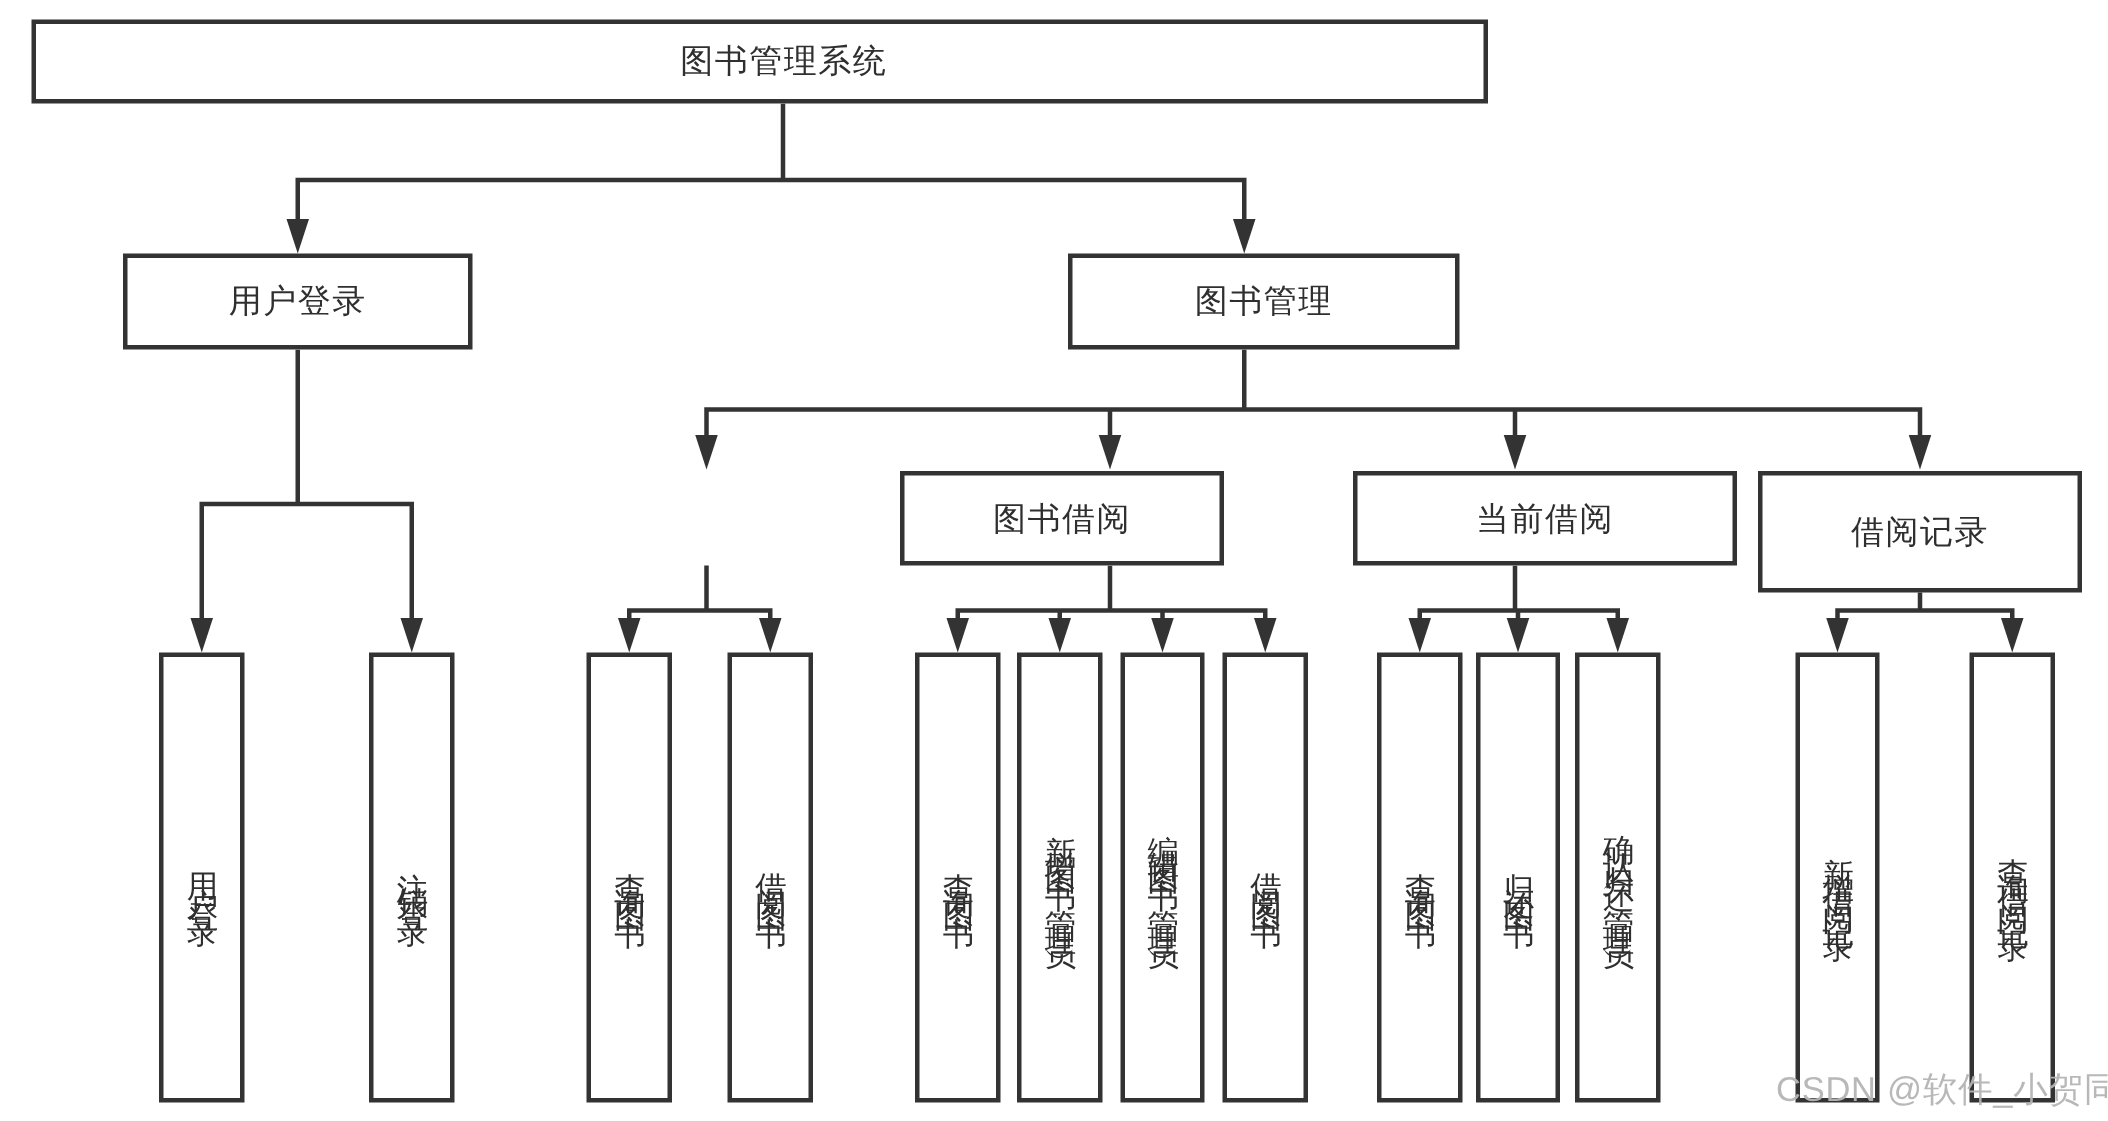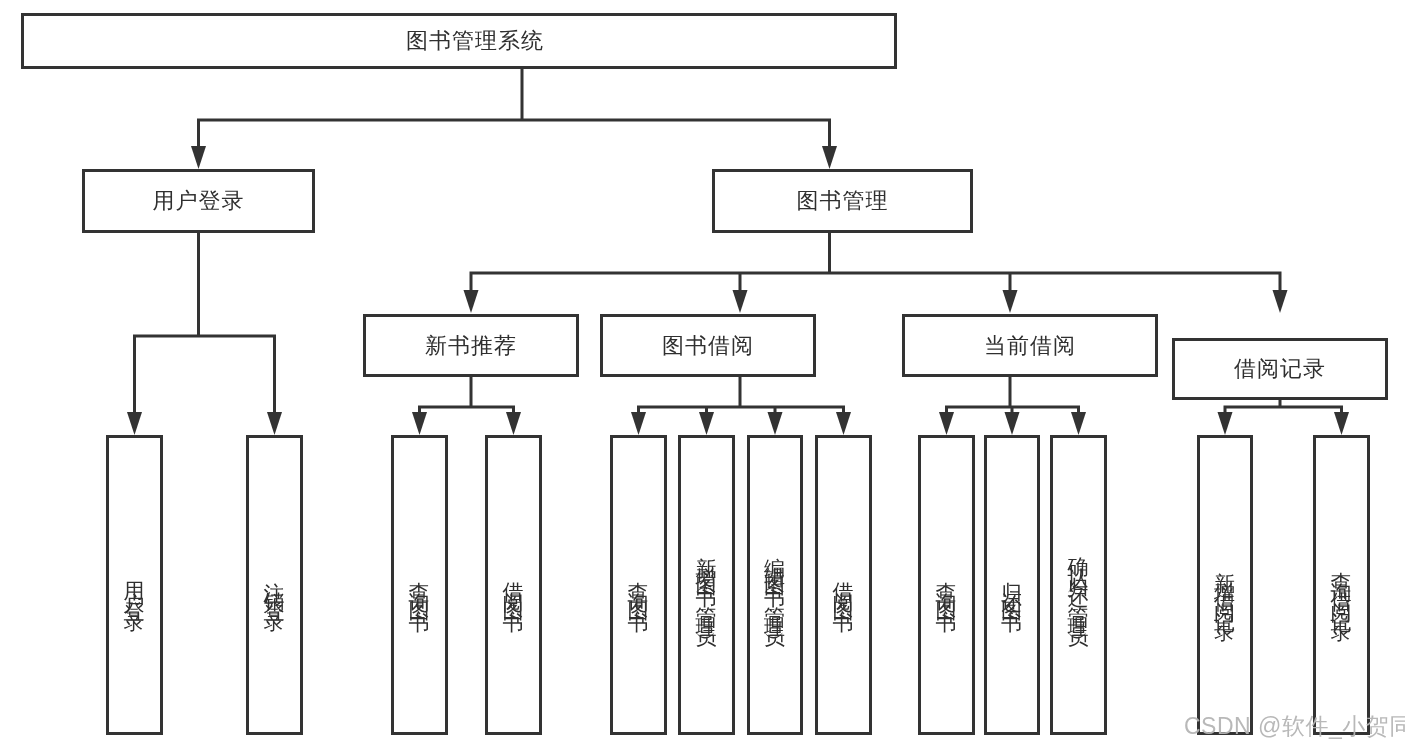--- a/index.html
+++ b/index.html
@@ -116,41 +116,38 @@
       <polygon points="767.5,412 782.5,412 775,435"></polygon>
       <polygon points="836,412 851,412 843.5,435"></polygon>
       <polygon points="939,412 954,412 946.5,435"></polygon>
       <polygon points="1004.5,412 1019.5,412 1012,435"></polygon>
       <polygon points="1071,412 1086,412 1078.5,435"></polygon>
       <polygon points="1217.5,412 1232.5,412 1225,435"></polygon>
       <polygon points="1334,412 1349,412 1341.5,435"></polygon>
     </g>
   </svg>
 
-  <div class="box" style="left:21px; top:13px; width:876px; height:56px;padding-left:32px;">
+  <div class="box" style="left:21px; top:13px; width:971px; height:56px;padding-left:32px;">
     <span class="lbl">图书管理系统</span>
   </div>
 
   <div class="box" style="left:82px; top:169px; width:233px; height:64px;">
     <span class="lbl">用户登录</span>
   </div>
   <div class="box" style="left:712px; top:169px; width:261px; height:64px;">
     <span class="lbl">图书管理</span>
   </div>
 
-  <div class="box" style="left:363px; top:314px; width:216px; height:63px;">
-    <span class="lbl">新书推荐</span>
-  </div>
   <div class="box" style="left:600px; top:314px; width:216px; height:63px;">
     <span class="lbl">图书借阅</span>
   </div>
   <div class="box" style="left:902px; top:314px; width:256px; height:63px;">
     <span class="lbl">当前借阅</span>
   </div>
-  <div class="box" style="left:1172px; top:314px; width:216px; height:62px;margin-top:24px;">
+  <div class="box" style="left:1172px; top:314px; width:216px; height:81px;">
     <span class="lbl">借阅记录</span>
   </div>
 
   <div class="box" style="left:106px; top:435px; width:57px; height:300px;">
     <span class="vlbl">用户登录</span>
   </div>
   <div class="box" style="left:246px; top:435px; width:57px; height:300px;">
     <span class="vlbl">注销登录</span>
   </div>
 

